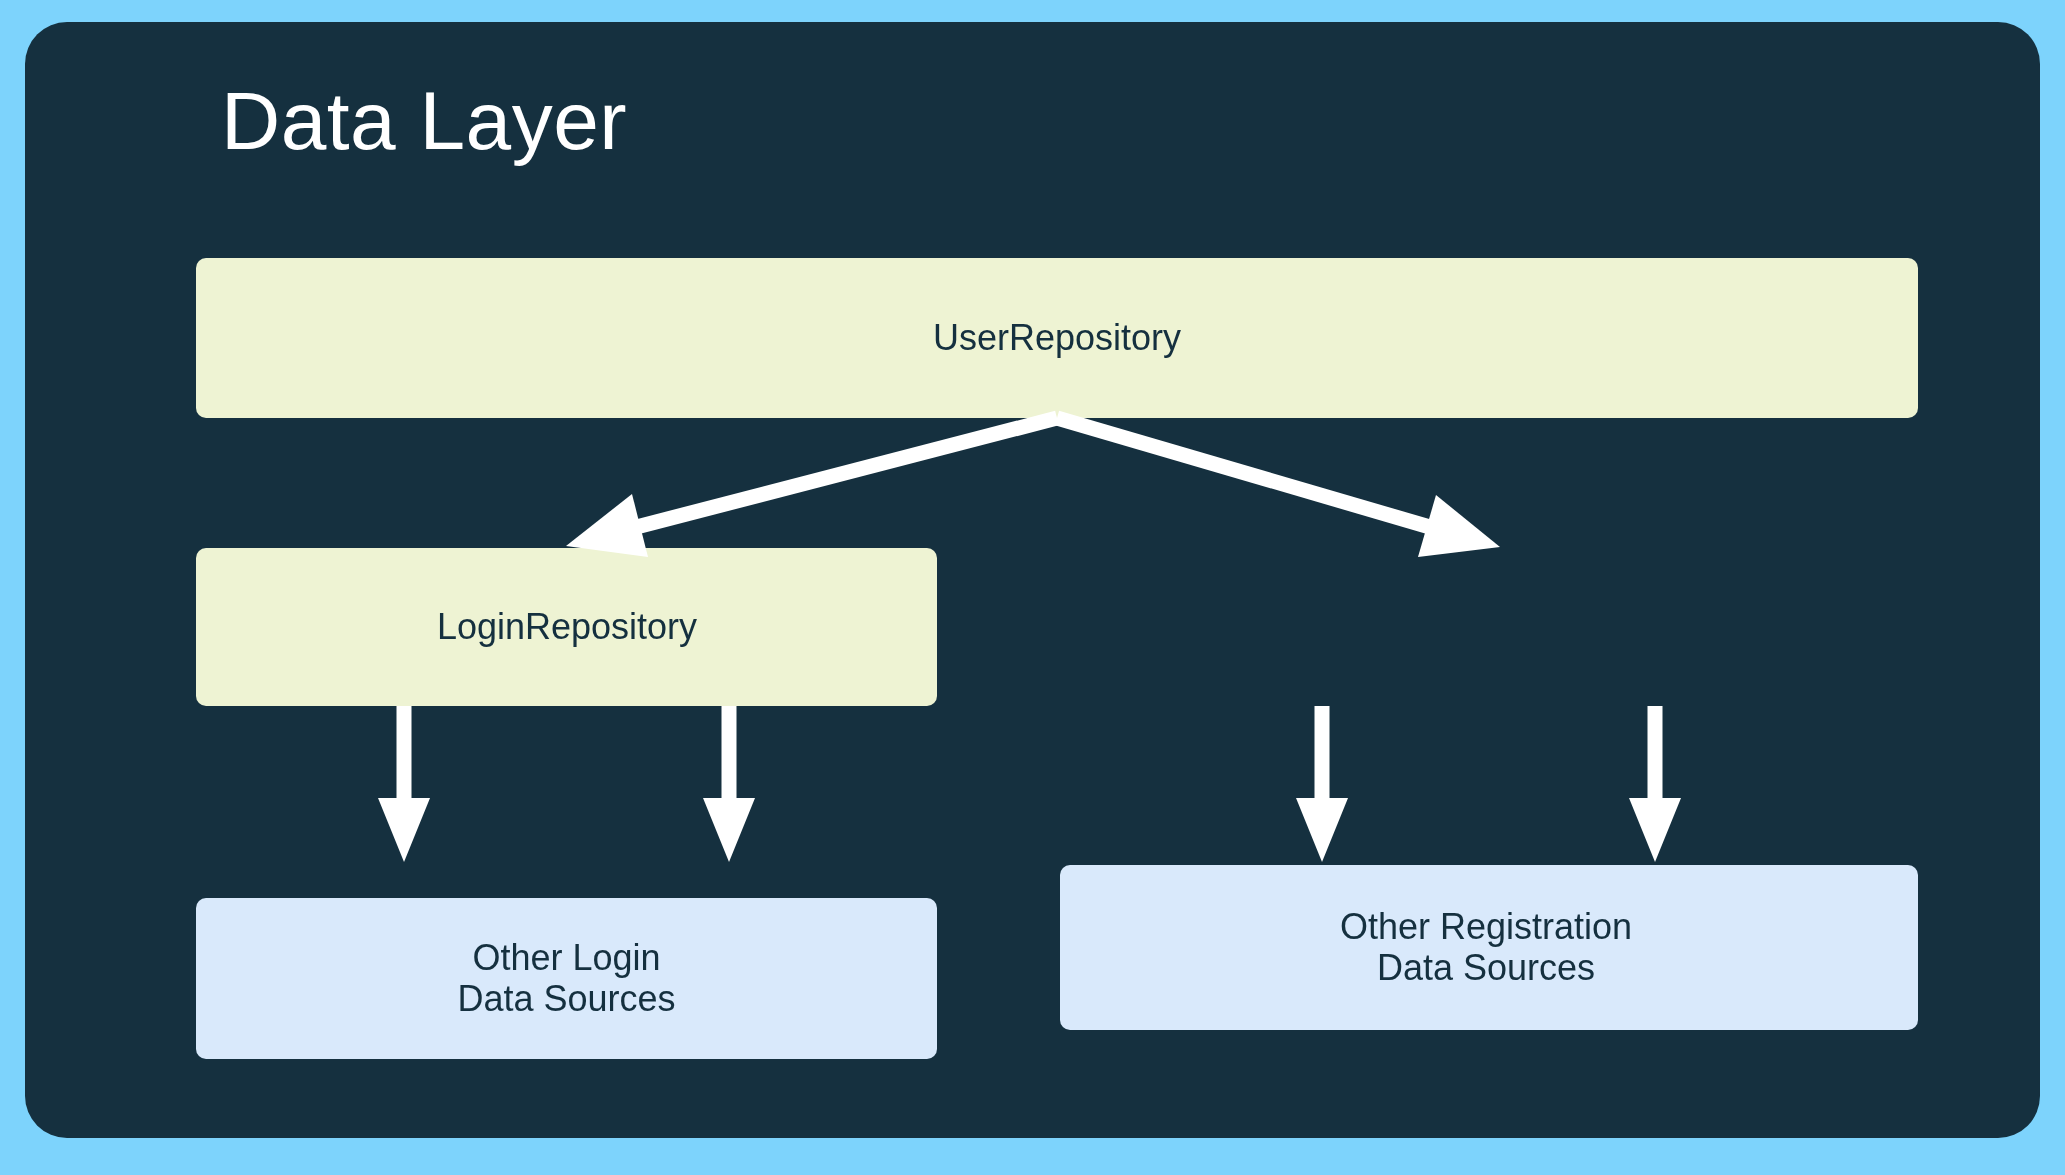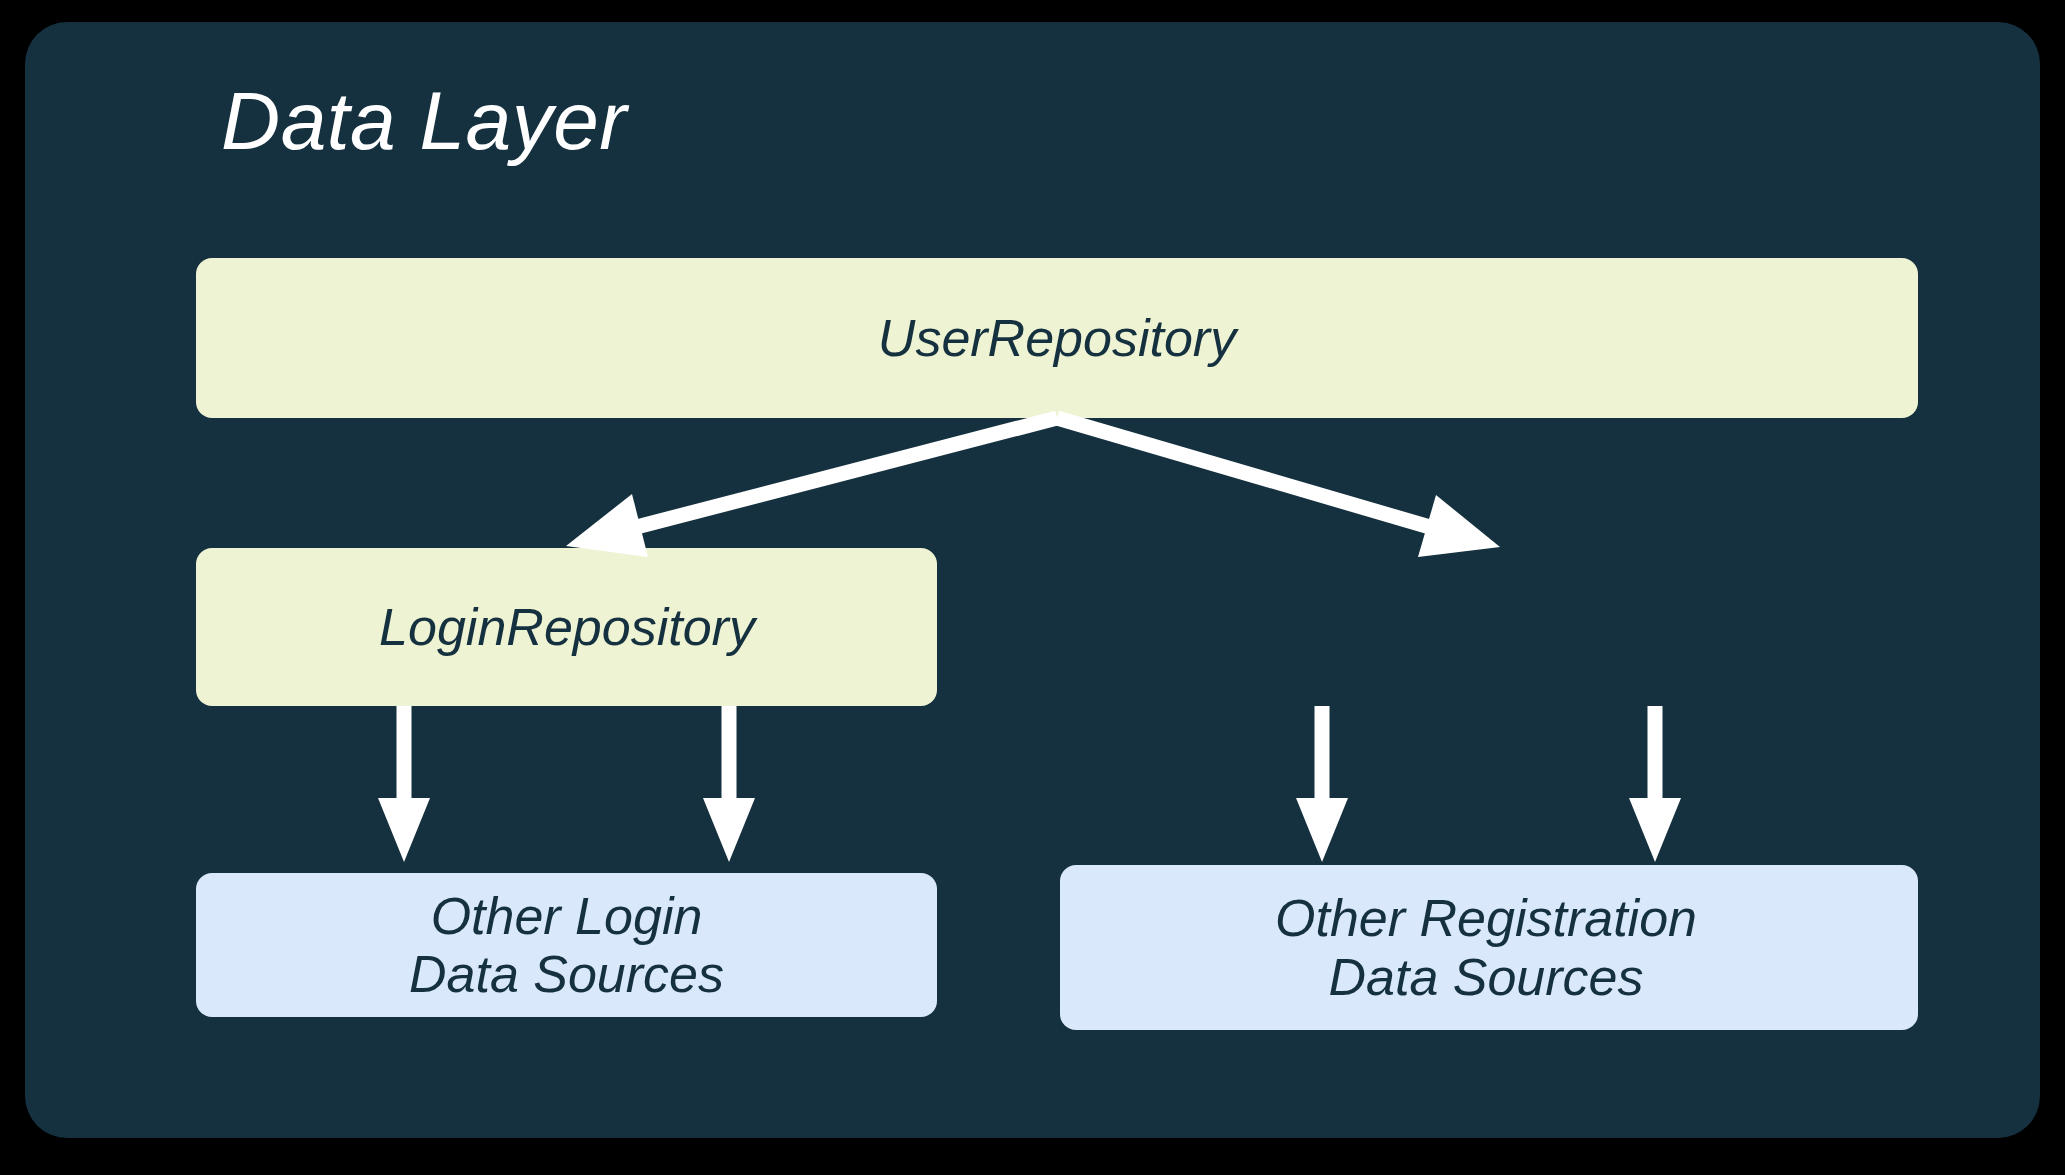--- a/index.html
+++ b/index.html
@@ -11,22 +11,21 @@
     width: 2065px;
     height: 1175px;
     font-family: "Liberation Sans", sans-serif;
     overflow: hidden;
   }
 
   #stage {
     position: relative;
     width: 2065px;
     height: 1175px;
-    background: #000000;
-    font-style: italic;
+    background: #7dd3fc;
   }
 
   
   #layer-panel {
     position: absolute;
     left: 25px;
     top: 22px;
     width: 2015px;
     height: 1116px;
     background: #15303f;
@@ -43,47 +42,47 @@
     color: #ffffff;
     font-weight: 400;
     letter-spacing: 0.5px;
     white-space: nowrap;
   }
 
   
   .node {
     position: absolute;
     box-sizing: border-box;
-    border-radius: 16px;
+    border-radius: 10px;
     display: flex;
     align-items: center;
     justify-content: center;
     text-align: center;
     color: #15303f;
-    font-size: 52px;
+    font-size: 36px;
     line-height: 1.12;
     font-weight: 400;
     white-space: pre-line;
     padding: 0 18px;
   }
   .node.repo      { background: #eef3d3; }
   .node.source    { background: #d9e9fb; }
 
   
   #node-user-repository {
     left: 196px;  top: 258px;  width: 1722px; height: 160px;
   }
   #node-login-repository {
     left: 196px;  top: 548px;  width: 741px;  height: 158px; padding-left: 19px;
   }
   #node-registration-repository {
     left: 1060px; top: 548px;  width: 858px;  height: 158px;
   }
   #node-other-login-sources {
-    left: 196px;  top: 873px;  width: 741px;  height: 144px;
+    left: 196px;  top: 898px;  width: 741px;  height: 161px;
   }
   #node-other-registration-sources {
     left: 1060px; top: 865px;  width: 858px;  height: 165px; padding-left: 12px;
   }
 
   
   #connector-layer {
     position: absolute;
     left: 0; top: 0;
     width: 2065px;

